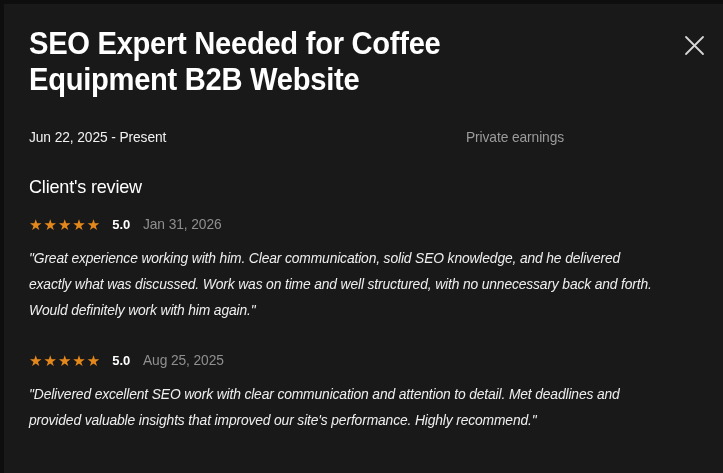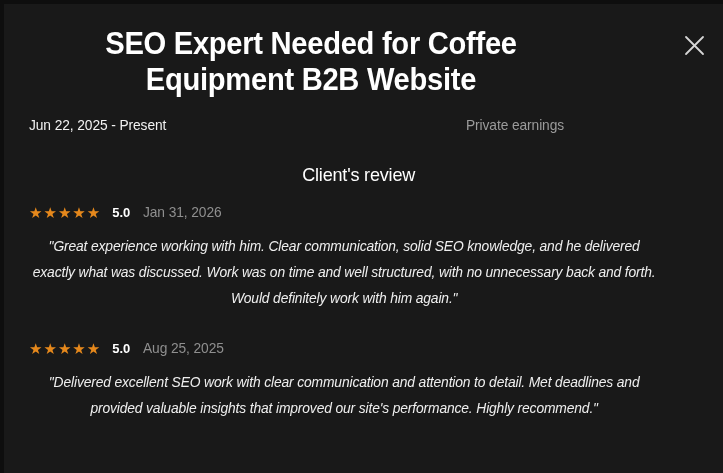--- a/index.html
+++ b/index.html
@@ -15,21 +15,20 @@
   }
 
   #panel {
     position: relative;
     width: 723px;
     height: 473px;
     background: #191919;
     box-sizing: border-box;
     padding: 0;
     overflow: hidden;
-    text-align: center;
   }
 
   
   #panel::before {
     content: "";
     position: absolute;
     left: 0; top: 0;
     width: 723px; height: 4px;
     background: #0e0e0e;
     pointer-events: none;
@@ -72,21 +71,21 @@
     line-height: 36px;
     font-weight: 700;
     letter-spacing: -0.3px;
     color: #ffffff;
     font-stretch: condensed;
     transform: scaleX(0.94);
     transform-origin: left top;
   }
 
   #meta-row {
-    margin-top: 19px;
+    margin-top: 31px;
     width: 540px;
     display: flex;
     align-items: baseline;
     justify-content: space-between;
   }
   #meta-dates {
     font-size: 14.5px;
     color: #f2f2f2;
     letter-spacing: -0.1px;
     transform: scaleX(0.95);

